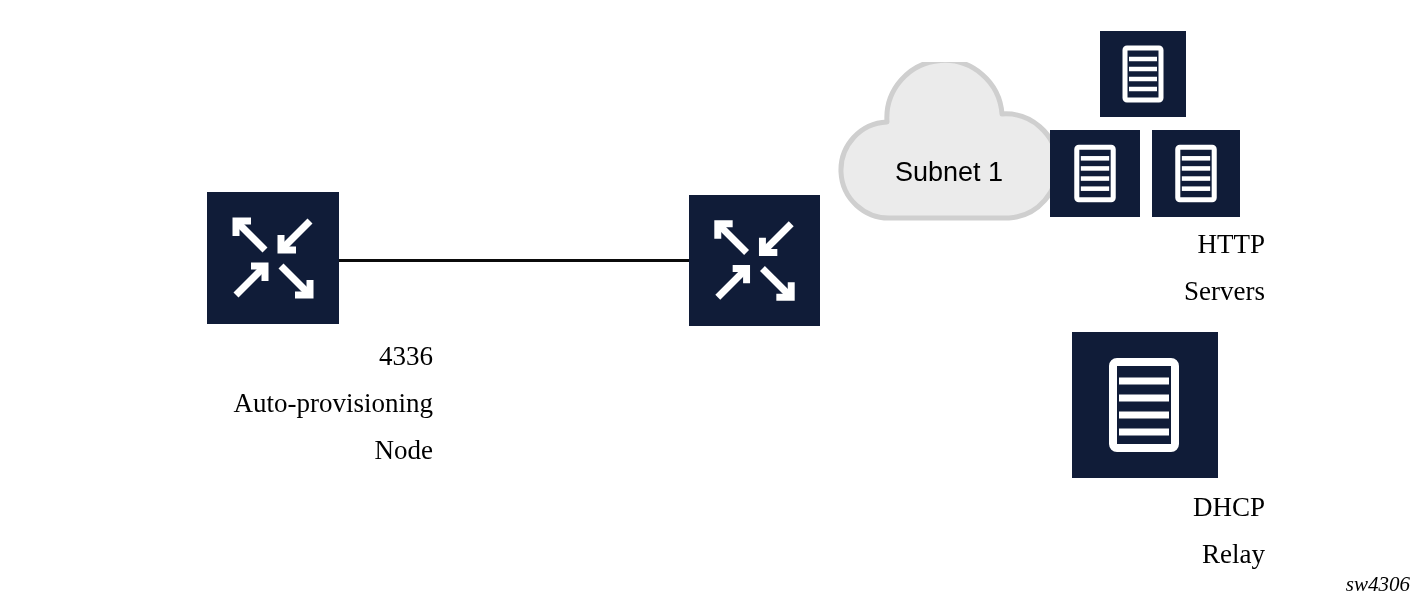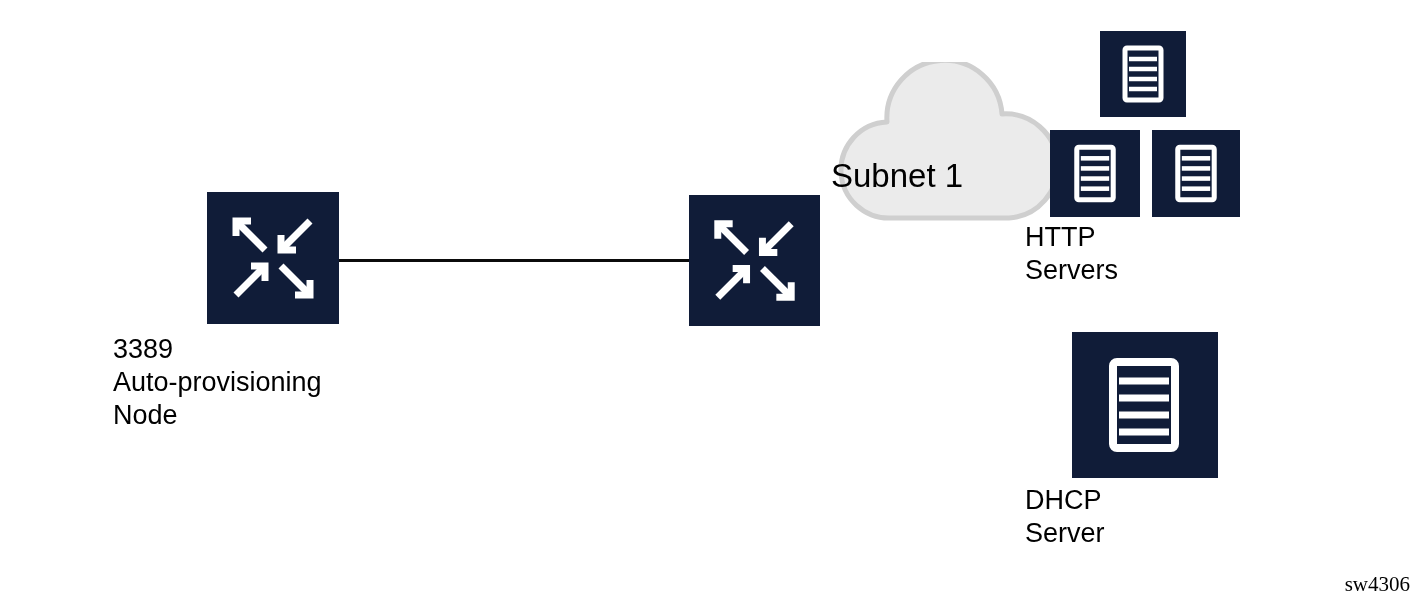--- a/index.html
+++ b/index.html
@@ -16,49 +16,50 @@
     height: 607px;
     background: #ffffff;
     overflow: hidden;
   }
   .node-box {
     position: absolute;
     background: #101c38;
   }
   .node-label {
     position: absolute;
-    text-align: left;
+    text-align: right;
     color: #000000;
-    font-family: Liberation Sans, sans-serif;
+    font-family: Liberation Serif, serif;
     font-size: 27px;
-    line-height: 33px;
+    line-height: 47px;
     white-space: pre-line;
     letter-spacing: 0px;
   }
   .link-line {
     position: absolute;
     background: #0b0b0b;
   }
   .cloud-wrap {
     position: absolute;
   }
   .cloud-label {
     position: absolute;
     font-family: "Liberation Sans", sans-serif;
-    font-size: 33px;
+    font-size: 27px;
     color: #000000;
-    text-align: left;
+    text-align: center;
     width: 100%;
     left: 0;
   }
   .footer-tag {
     position: absolute;
     right: 18px;
     bottom: 10px;
     font-family: "Liberation Serif", serif;
+    font-style: italic;
     font-size: 21px;
     color: #000000;
   }
   svg { display: block; }
 </style>
 </head>
 <body>
 
 <div id="canvas">
 
@@ -75,21 +76,21 @@
         <polyline points="74,43 74,58 89,58"></polyline>
 
         <line x1="29" y1="103" x2="58" y2="74"></line>
         <polyline points="44,74 58,74 58,89"></polyline>
 
         <line x1="74" y1="74" x2="103" y2="103"></line>
         <polyline points="88,103 103,103 103,88"></polyline>
       </g>
     </svg>
   </div>
-  <div class="node-label" style="left:113px; top:333px; width:320px;">3389
+  <div class="node-label" style="left:113px; top:333px; width:320px;">4336
 Auto-provisioning
 Node</div>
 
   <div class="node-box" style="left:689px; top:195px; width:131px; height:131px;">
     <svg width="131" height="131" viewBox="0 0 132 132">
       <g stroke="#ffffff" stroke-width="7" fill="none" stroke-linecap="butt" stroke-linejoin="miter">
         <line x1="29" y1="29" x2="58" y2="58"></line>
         <polyline points="29,44 29,29 44,29"></polyline>
         <line x1="103" y1="29" x2="74" y2="58"></line>
         <polyline points="74,43 74,58 89,58"></polyline>
@@ -159,17 +160,17 @@
       <g stroke="#ffffff" stroke-width="7" stroke-linecap="butt">
         <line x1="47" y1="49" x2="97" y2="49"></line>
         <line x1="47" y1="66" x2="97" y2="66"></line>
         <line x1="47" y1="83" x2="97" y2="83"></line>
         <line x1="47" y1="100" x2="97" y2="100"></line>
       </g>
     </svg>
   </div>
 
   <div class="node-label" style="left:1025px; top:484px; width:240px;">DHCP
-Server</div>
+Relay</div>
 
   <div class="footer-tag">sw4306</div>
 
 </div>
 
 </body></html>

